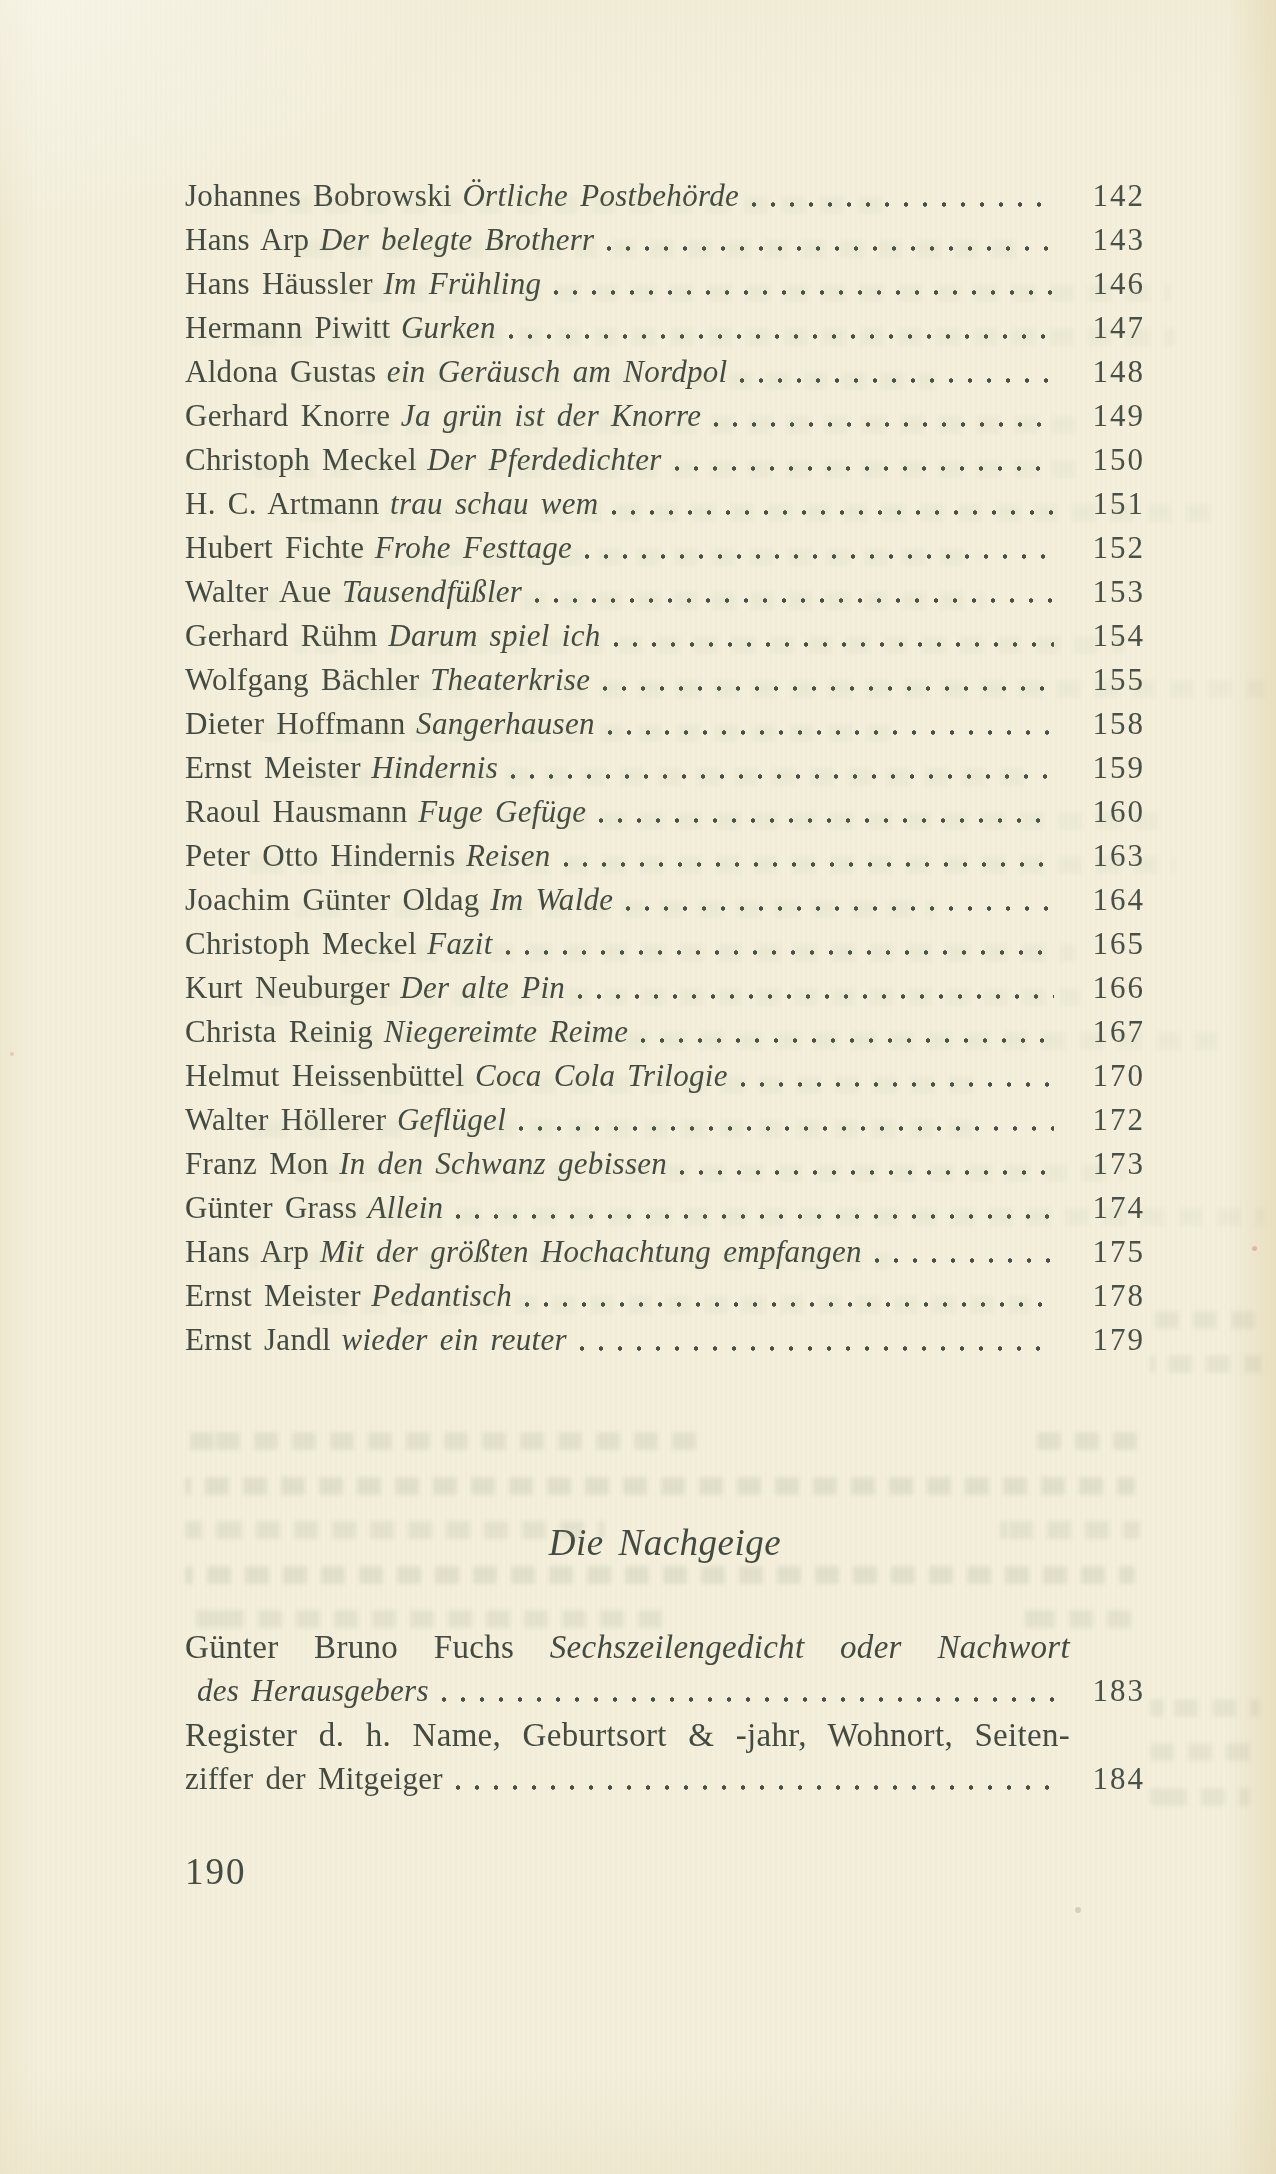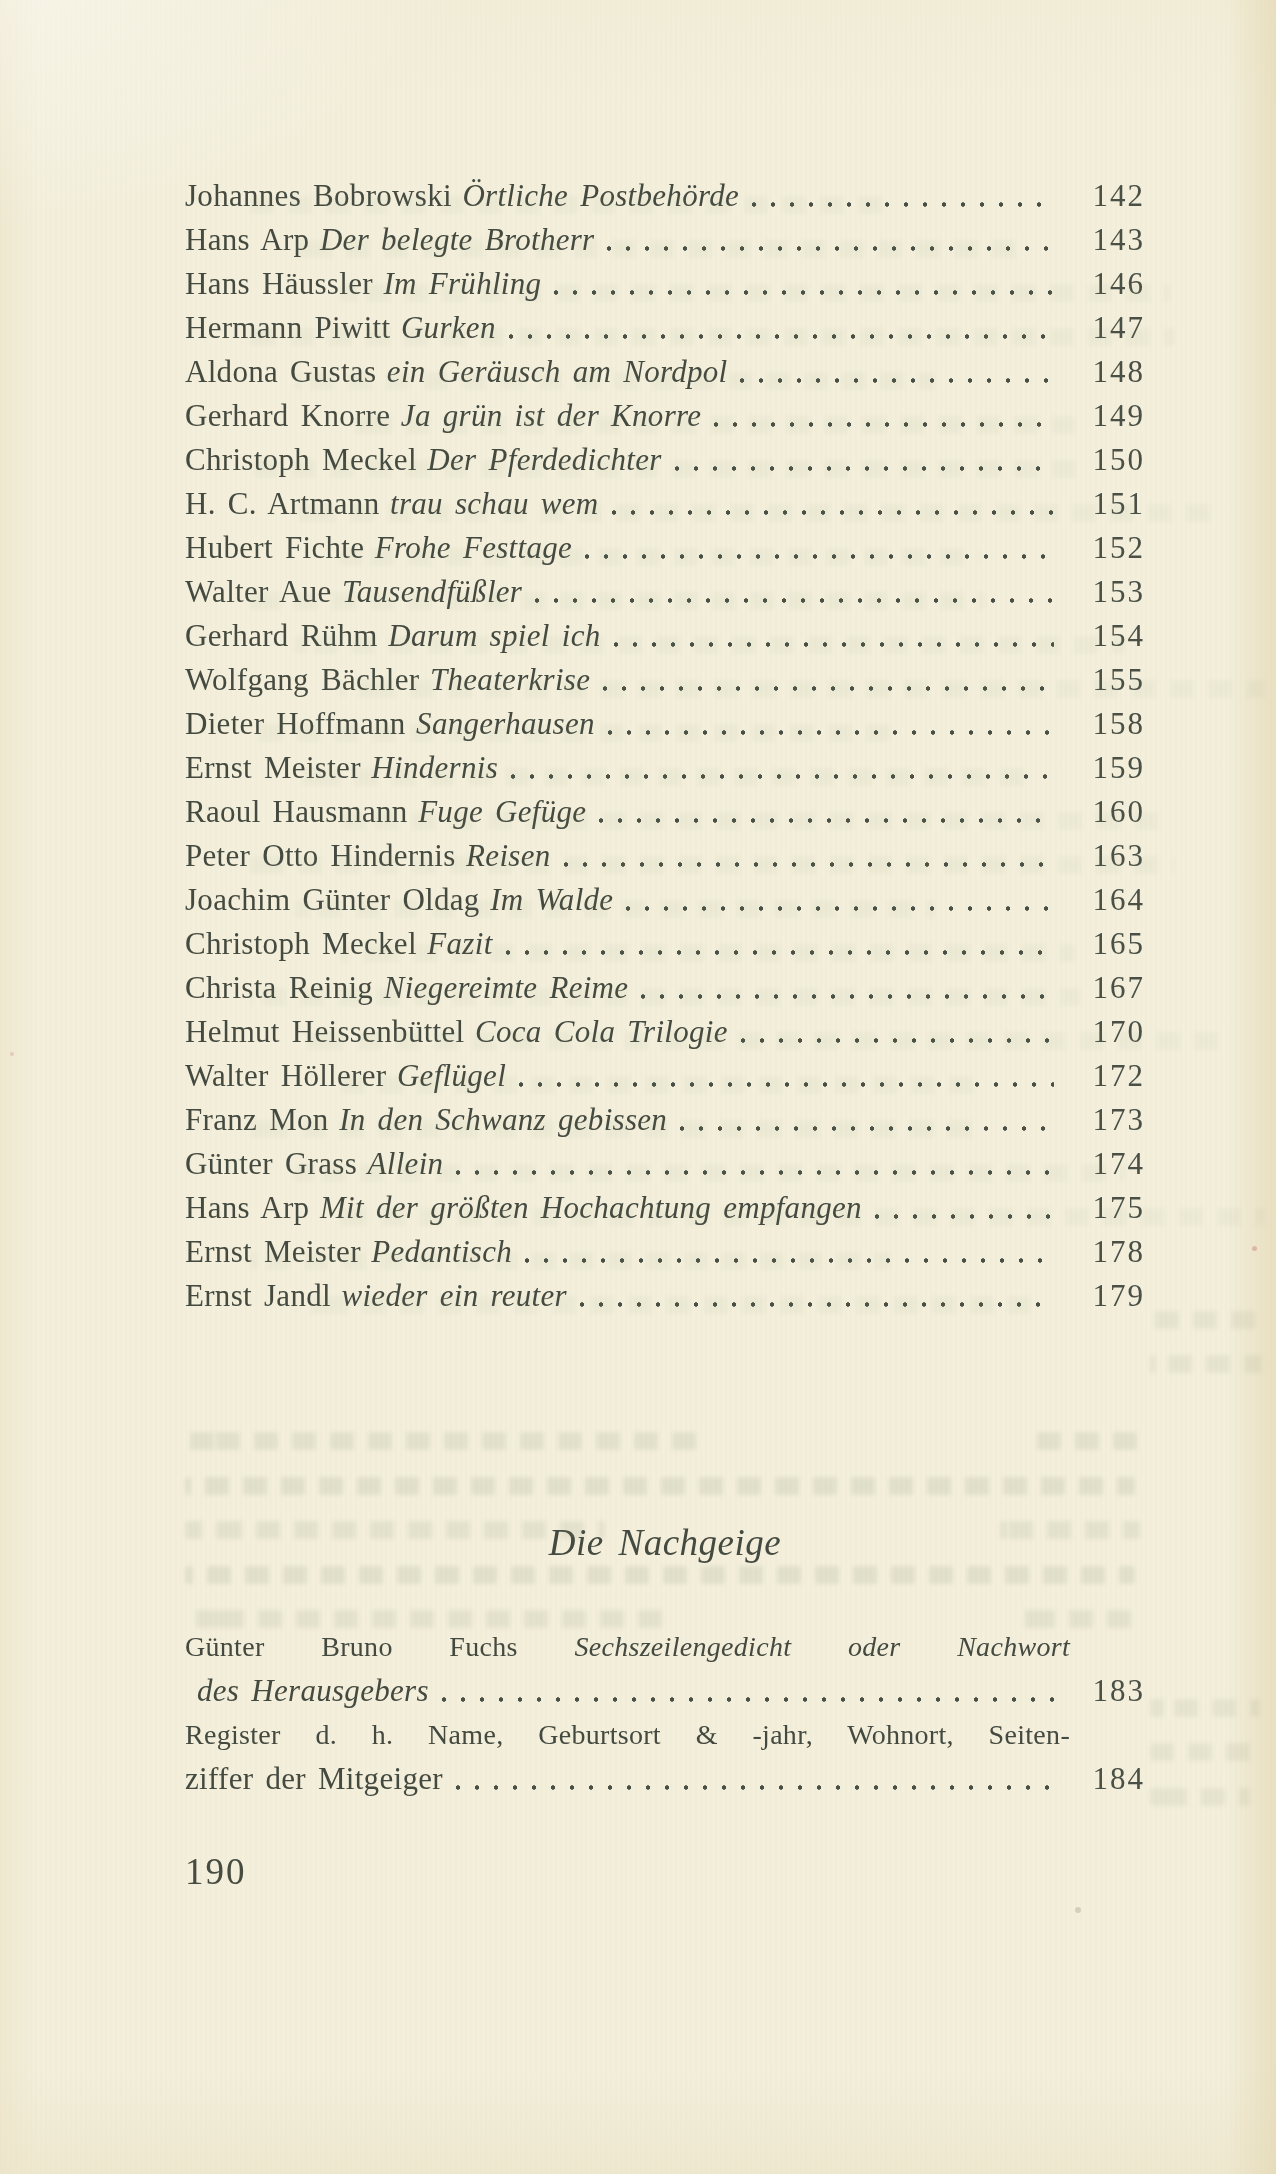--- a/index.html
+++ b/index.html
@@ -35,21 +35,21 @@
   }
   
   .section-heading{
     position:absolute;left:185px;top:1521px;width:960px;
     text-align:center;font-style:italic;font-size:37px;line-height:44px;
     letter-spacing:0.5px;word-spacing:5px;
   }
   
   .after{position:absolute;left:185px;top:1625px;width:960px;}
   .jline{
-    width:885px;font-size:28px;line-height:44px;letter-spacing:0.3px;
+    width:885px;font-size:33px;line-height:44px;letter-spacing:0.3px;
     text-align:justify;text-align-last:justify;white-space:normal;
   }
   .jline .it{font-style:italic;}
   .after .row{width:960px;}
   
   .folio{
     position:absolute;left:185px;top:1850px;
     font-size:37px;line-height:44px;letter-spacing:2px;color:#474c42;
   }
   
@@ -168,20 +168,25 @@
     <span class="leader"></span>
     <span class="pagenum">164</span>
   </div>
 
   <div class="row">
     <span class="entry"><span class="author">Christoph Meckel</span><span class="title">Fazit</span></span>
     <span class="leader"></span>
     <span class="pagenum">165</span>
   </div>
 
+  <div class="row">
+    <span class="entry"><span class="author">Kurt Neuburger</span><span class="title">Der alte Pin</span></span>
+    <span class="leader"></span>
+    <span class="pagenum">166</span>
+  </div>
 
   <div class="row">
     <span class="entry"><span class="author">Christa Reinig</span><span class="title">Niegereimte Reime</span></span>
     <span class="leader"></span>
     <span class="pagenum">167</span>
   </div>
 
   <div class="row">
     <span class="entry"><span class="author">Helmut Heissenbüttel</span><span class="title">Coca Cola Trilogie</span></span>
     <span class="leader"></span>

